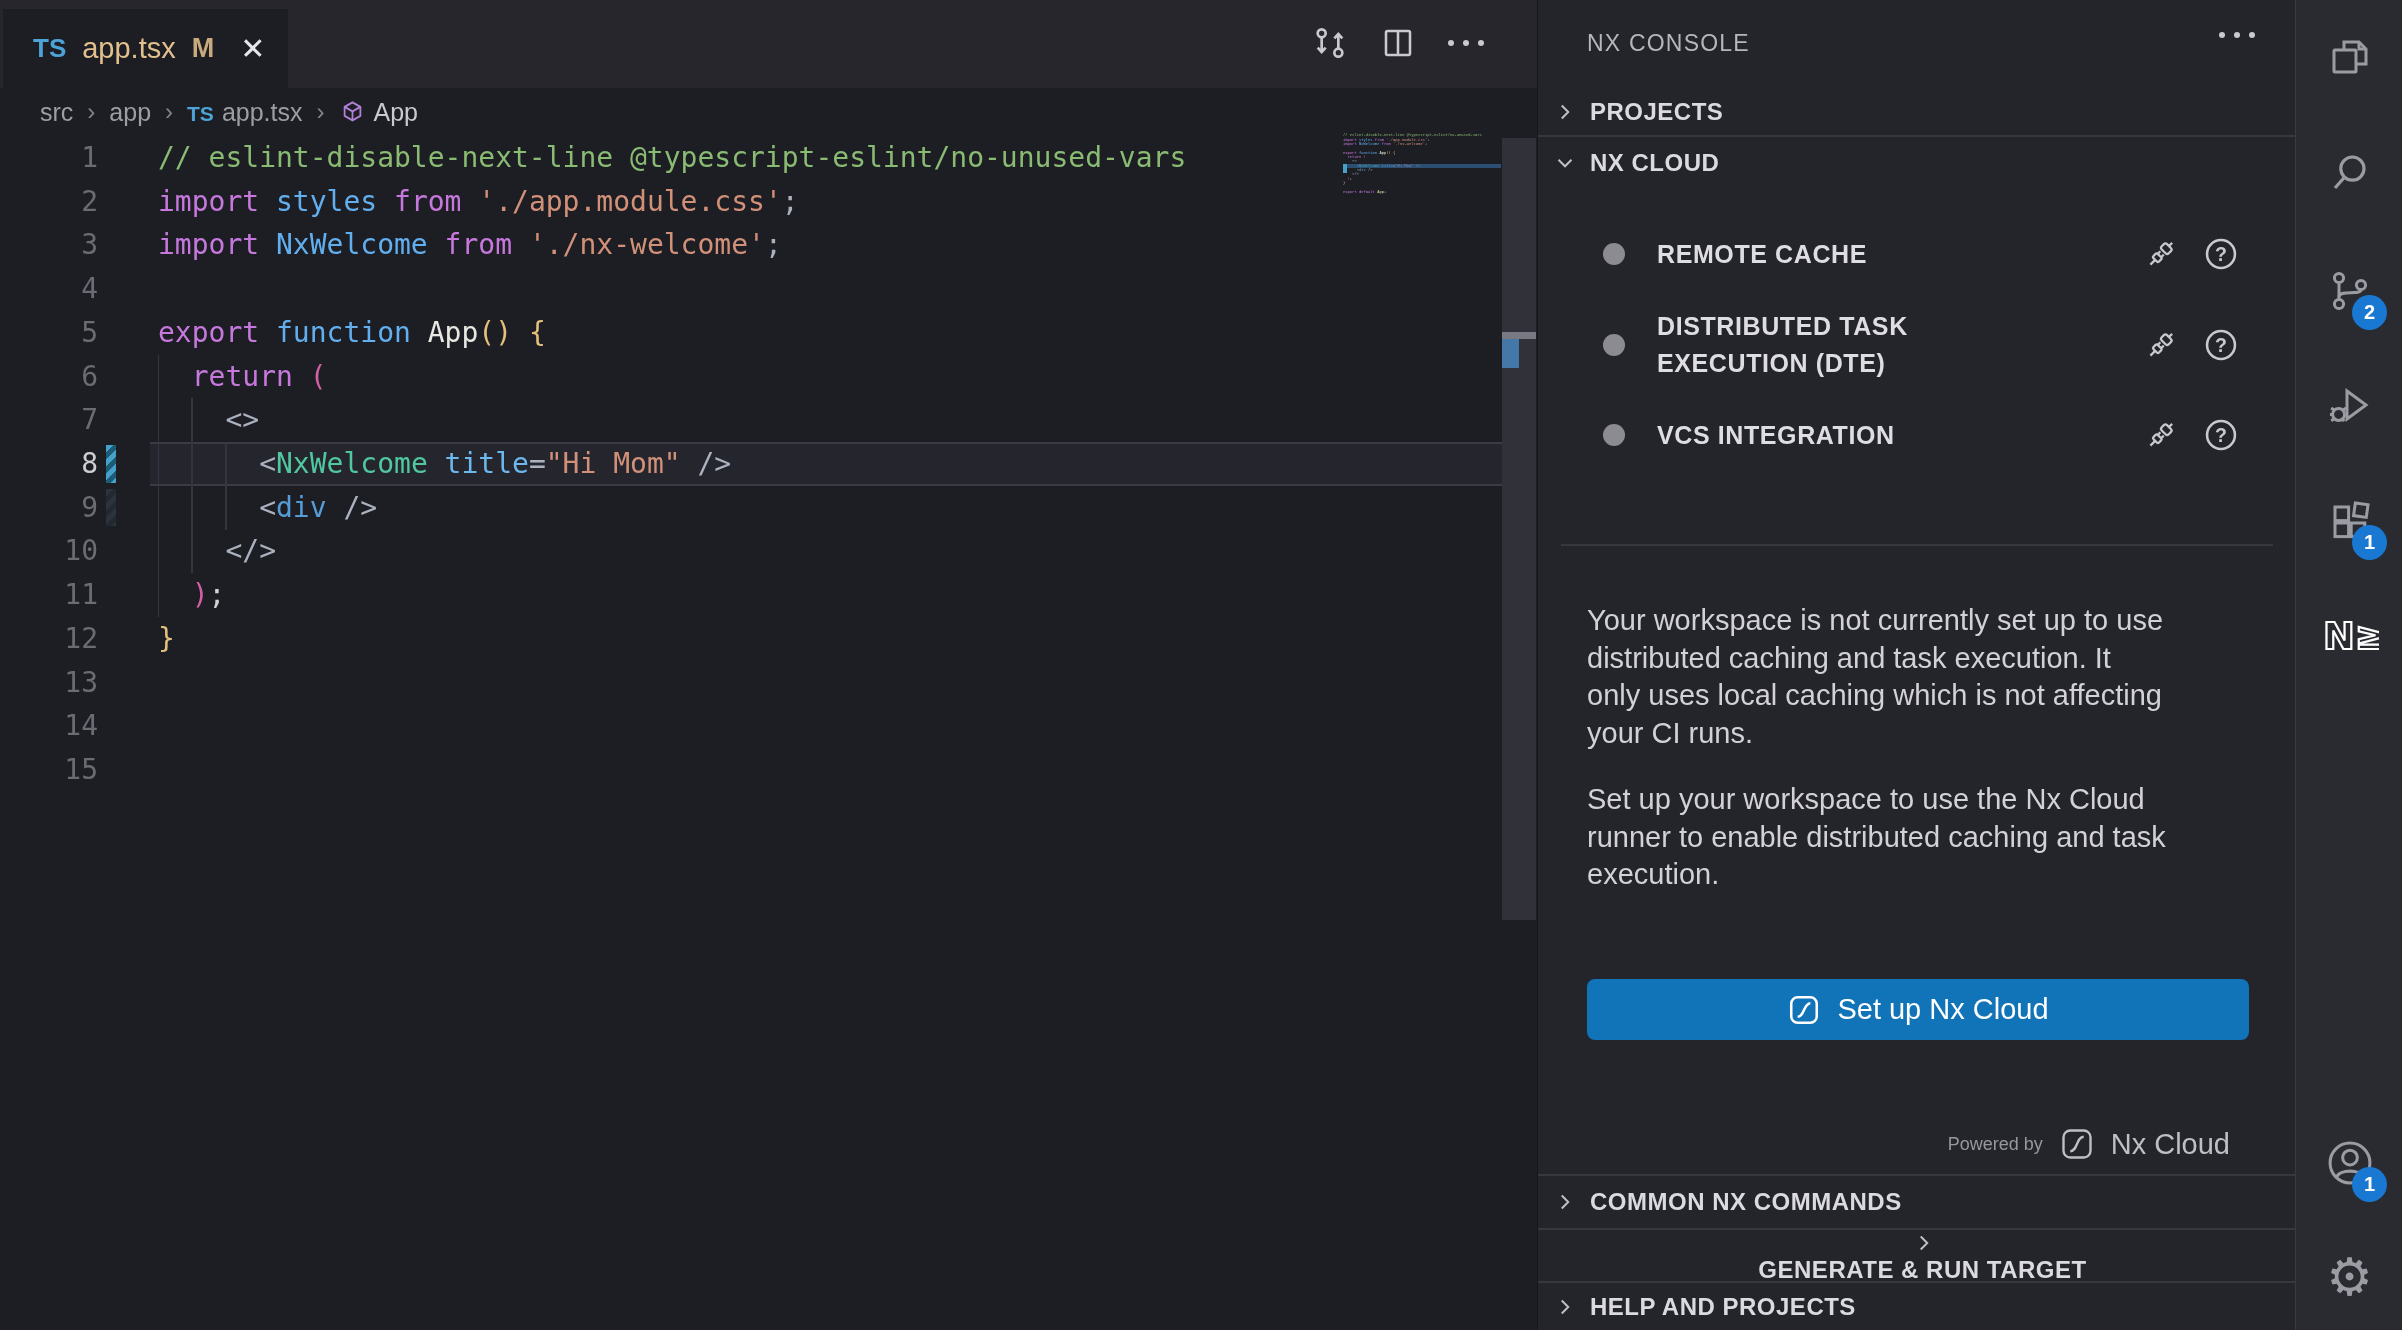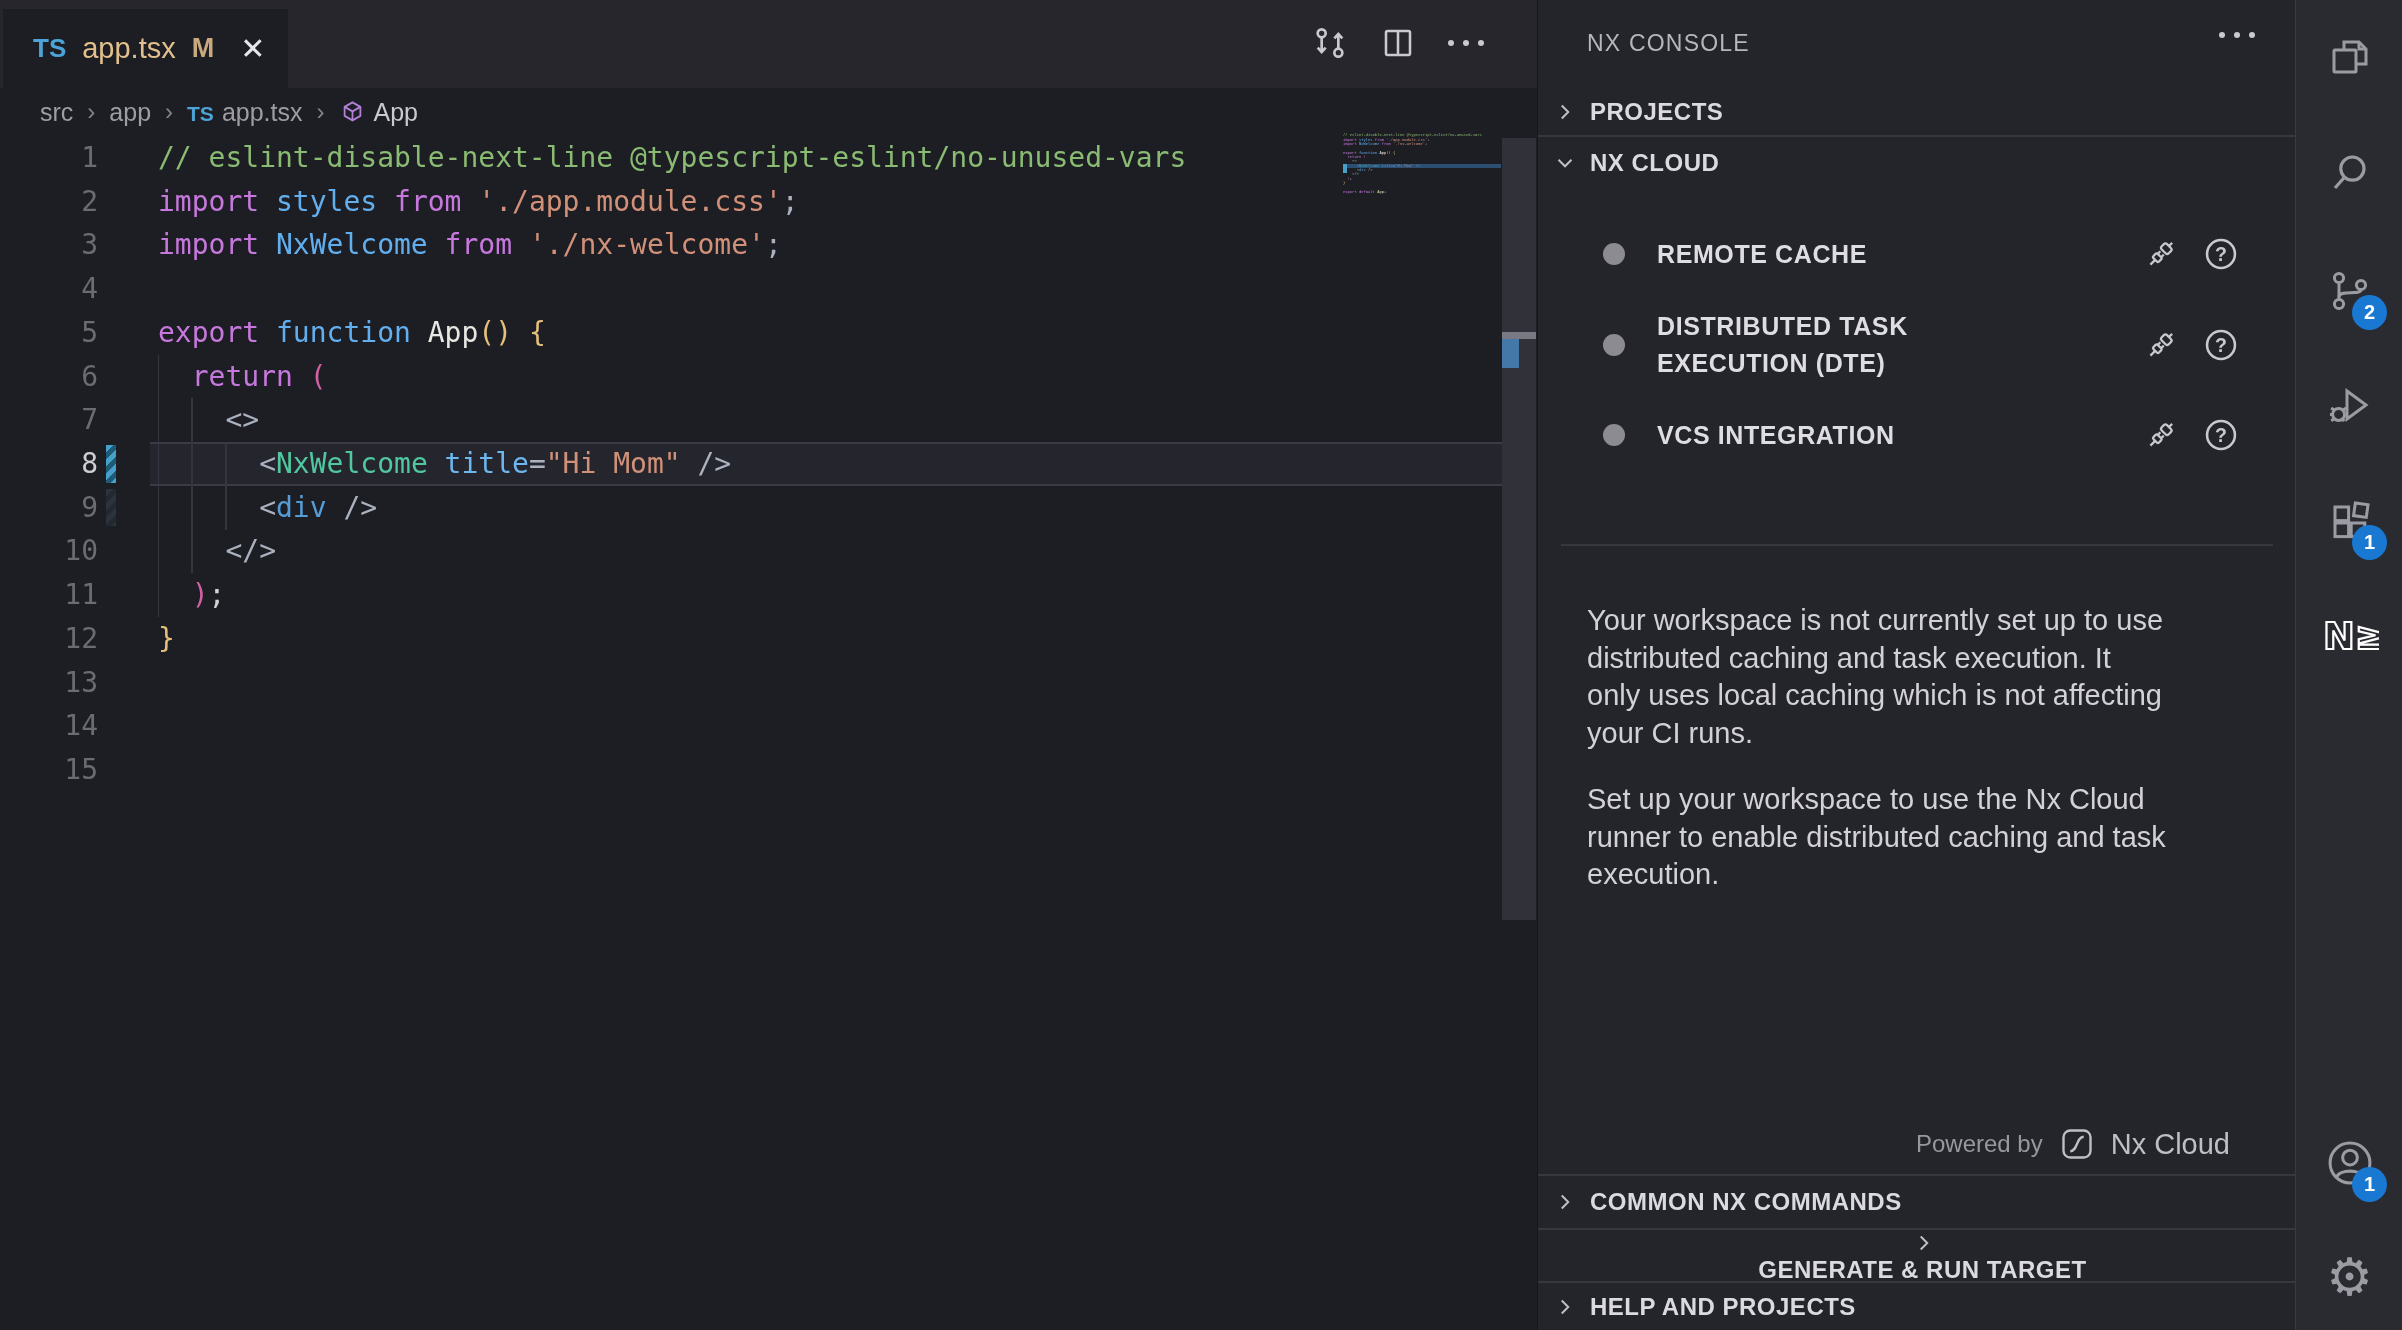--- a/index.html
+++ b/index.html
@@ -84,21 +84,21 @@
         display:flex; gap:24px; align-items:center; }
   .item-icon-btn { width:36px; height:36px; display:flex; align-items:center; justify-content:center; cursor:pointer; }
 
   .panel-para { position:absolute; left:49px; font-size:29px; line-height:37.5px; color:#D2D2D6; white-space:pre-line; }
 
   #setup-btn { position:absolute; left:49px; top:979px; width:662px; height:61px; background:var(--accent-blue);
                border:none; border-radius:8px; color:#FFFFFF; font-size:29px;
                font-family:"Liberation Sans", sans-serif; display:flex; align-items:center; justify-content:center;
                gap:16px; cursor:pointer; }
   #powered-row { position:absolute; right:65px; top:1120px; height:48px; display:flex; align-items:center; gap:16px; }
-  #powered-label { font-size:24px; color:#97979D; }
+  #powered-label { font-size:18px; color:#97979D; }
   #powered-brand { font-size:29px; color:#BEBEC4; }
 
   
   #activitybar { position:absolute; left:2295px; top:0; width:107px; height:1330px; background:var(--activitybar-bg);
                  border-left:1px solid rgba(255,255,255,0.07); }
   .act { position:absolute; left:0; width:107px; height:96px; display:flex; align-items:center;
          justify-content:center; cursor:pointer; color:#9B9BA3; }
   .act.active { color:#FFFFFF; }
   .act .badge { position:absolute; left:56px; top:52px; min-width:35px; height:35px; border-radius:50%;
         background:var(--badge-blue); color:#fff; font-size:20px; font-weight:bold;
@@ -356,20 +356,27 @@
     <div class="divider" style="top:544px; left:23px; width:712px;"></div>
 
     <div class="panel-para" style="top:781px;">Set up your workspace to use the Nx Cloud
 runner to enable distributed caching and task
 execution.</div>
     <div class="panel-para" style="top:602px;">Your workspace is not currently set up to use
 distributed caching and task execution. It
 only uses local caching which is not affecting
 your CI runs.</div>
 
+    <button id="setup-btn">
+      <svg width="34" height="34" viewBox="0 0 24 24" fill="none" stroke="#FFFFFF" stroke-width="1.8">
+        <rect x="3" y="3" width="18" height="18" rx="4.5"></rect>
+          <path d="M7.5 16.8 C 12.5 16.8 11.5 7.2 16.5 7.2"></path>
+      </svg>
+      <span>Set up Nx Cloud</span>
+    </button>
 
     <div id="powered-row">
       <span id="powered-label">Powered by</span>
       <svg width="36" height="36" viewBox="0 0 24 24" fill="none" stroke="#BEBEC4" stroke-width="1.6">
         <rect x="3" y="3" width="18" height="18" rx="4.5"></rect>
           <path d="M7.5 16.8 C 12.5 16.8 11.5 7.2 16.5 7.2"></path>
       </svg>
       <span id="powered-brand">Nx Cloud</span>
     </div>
 

